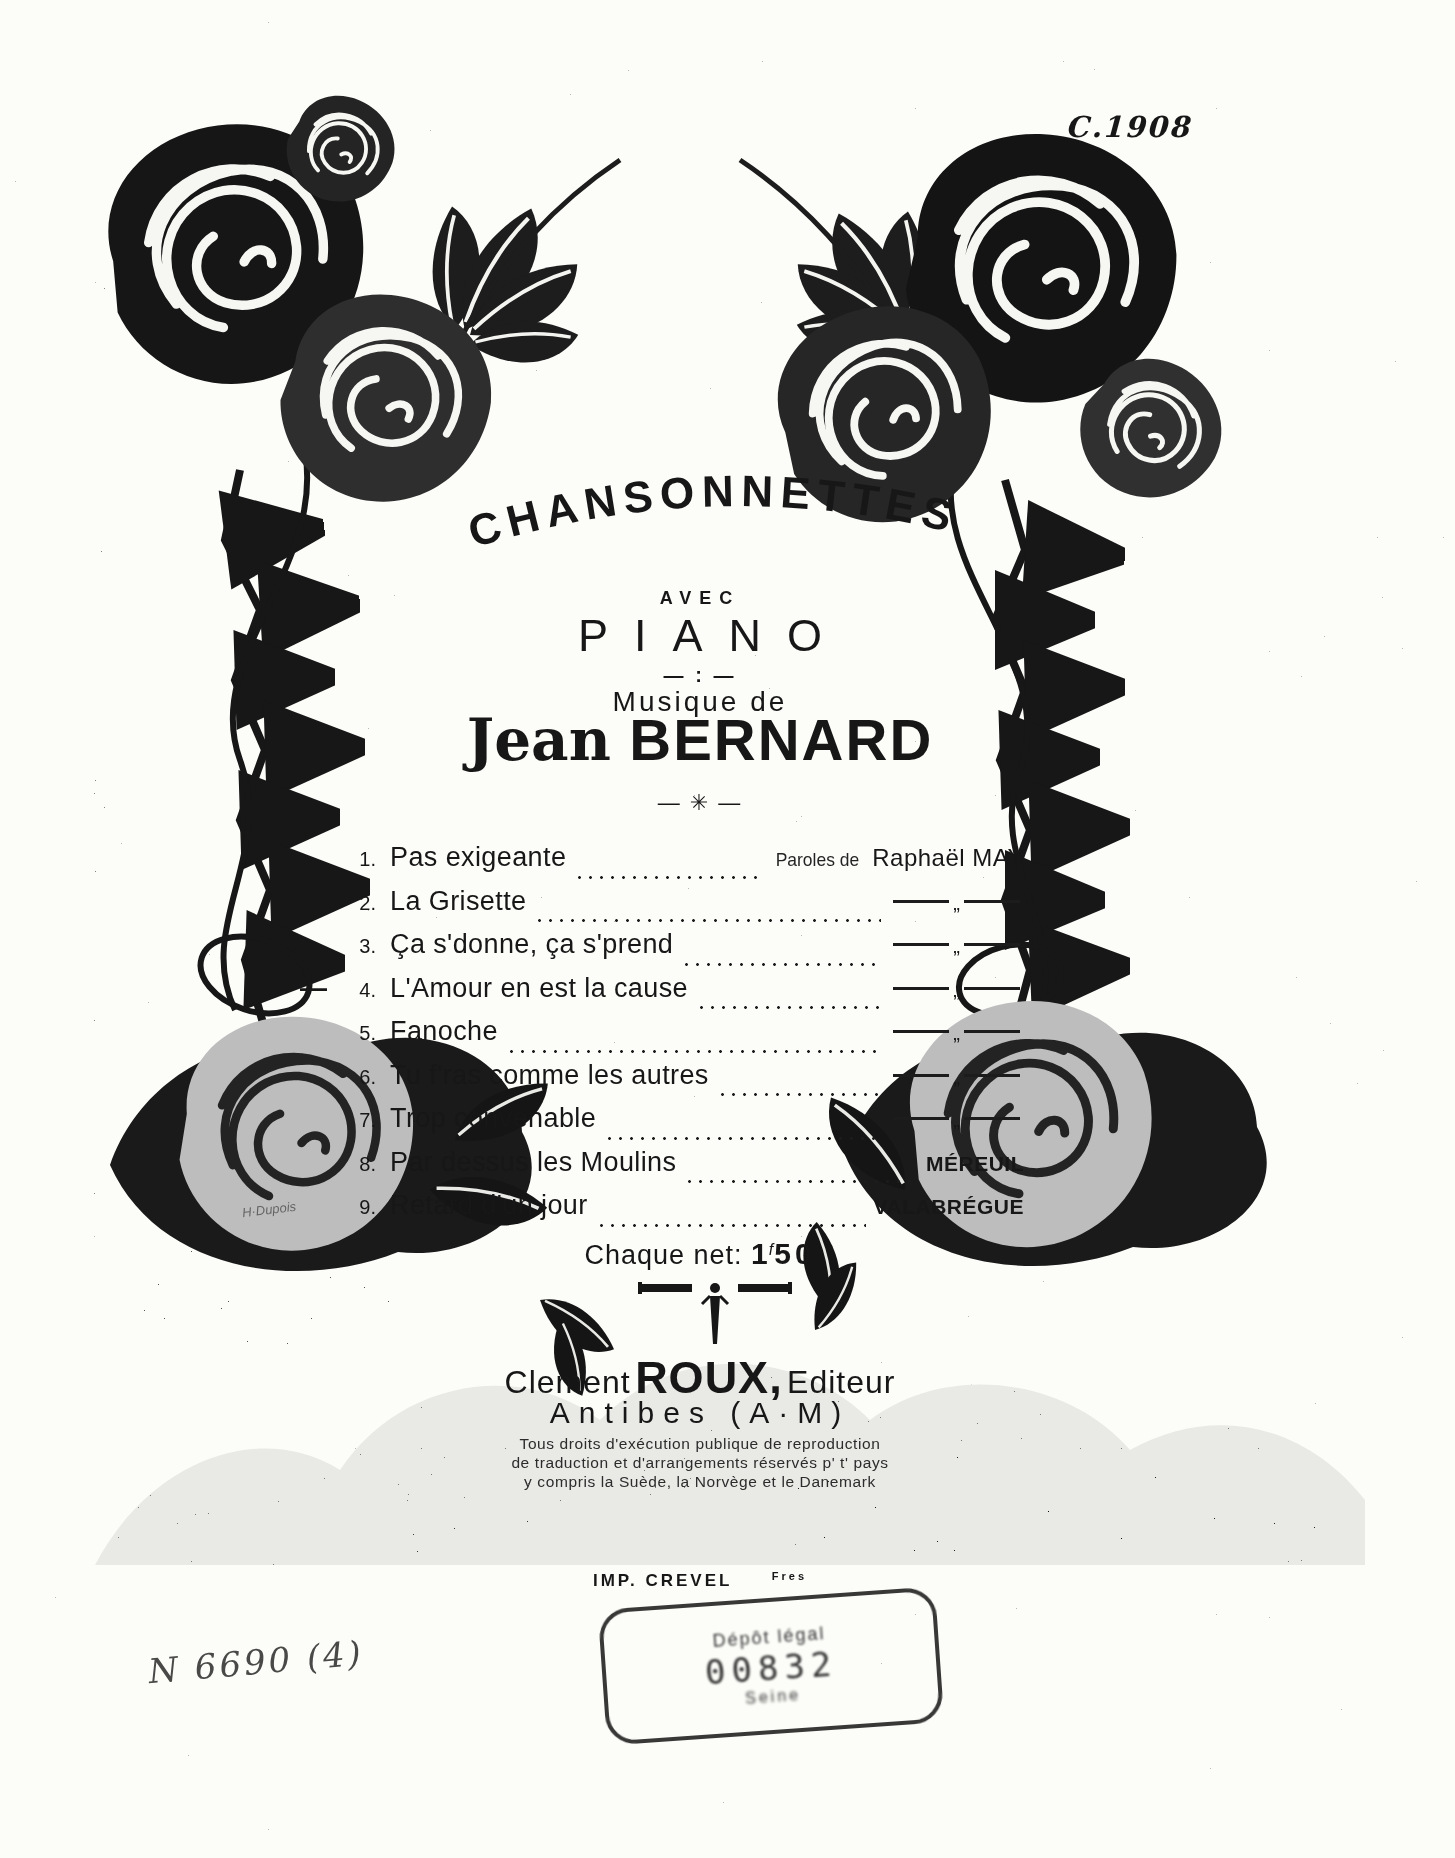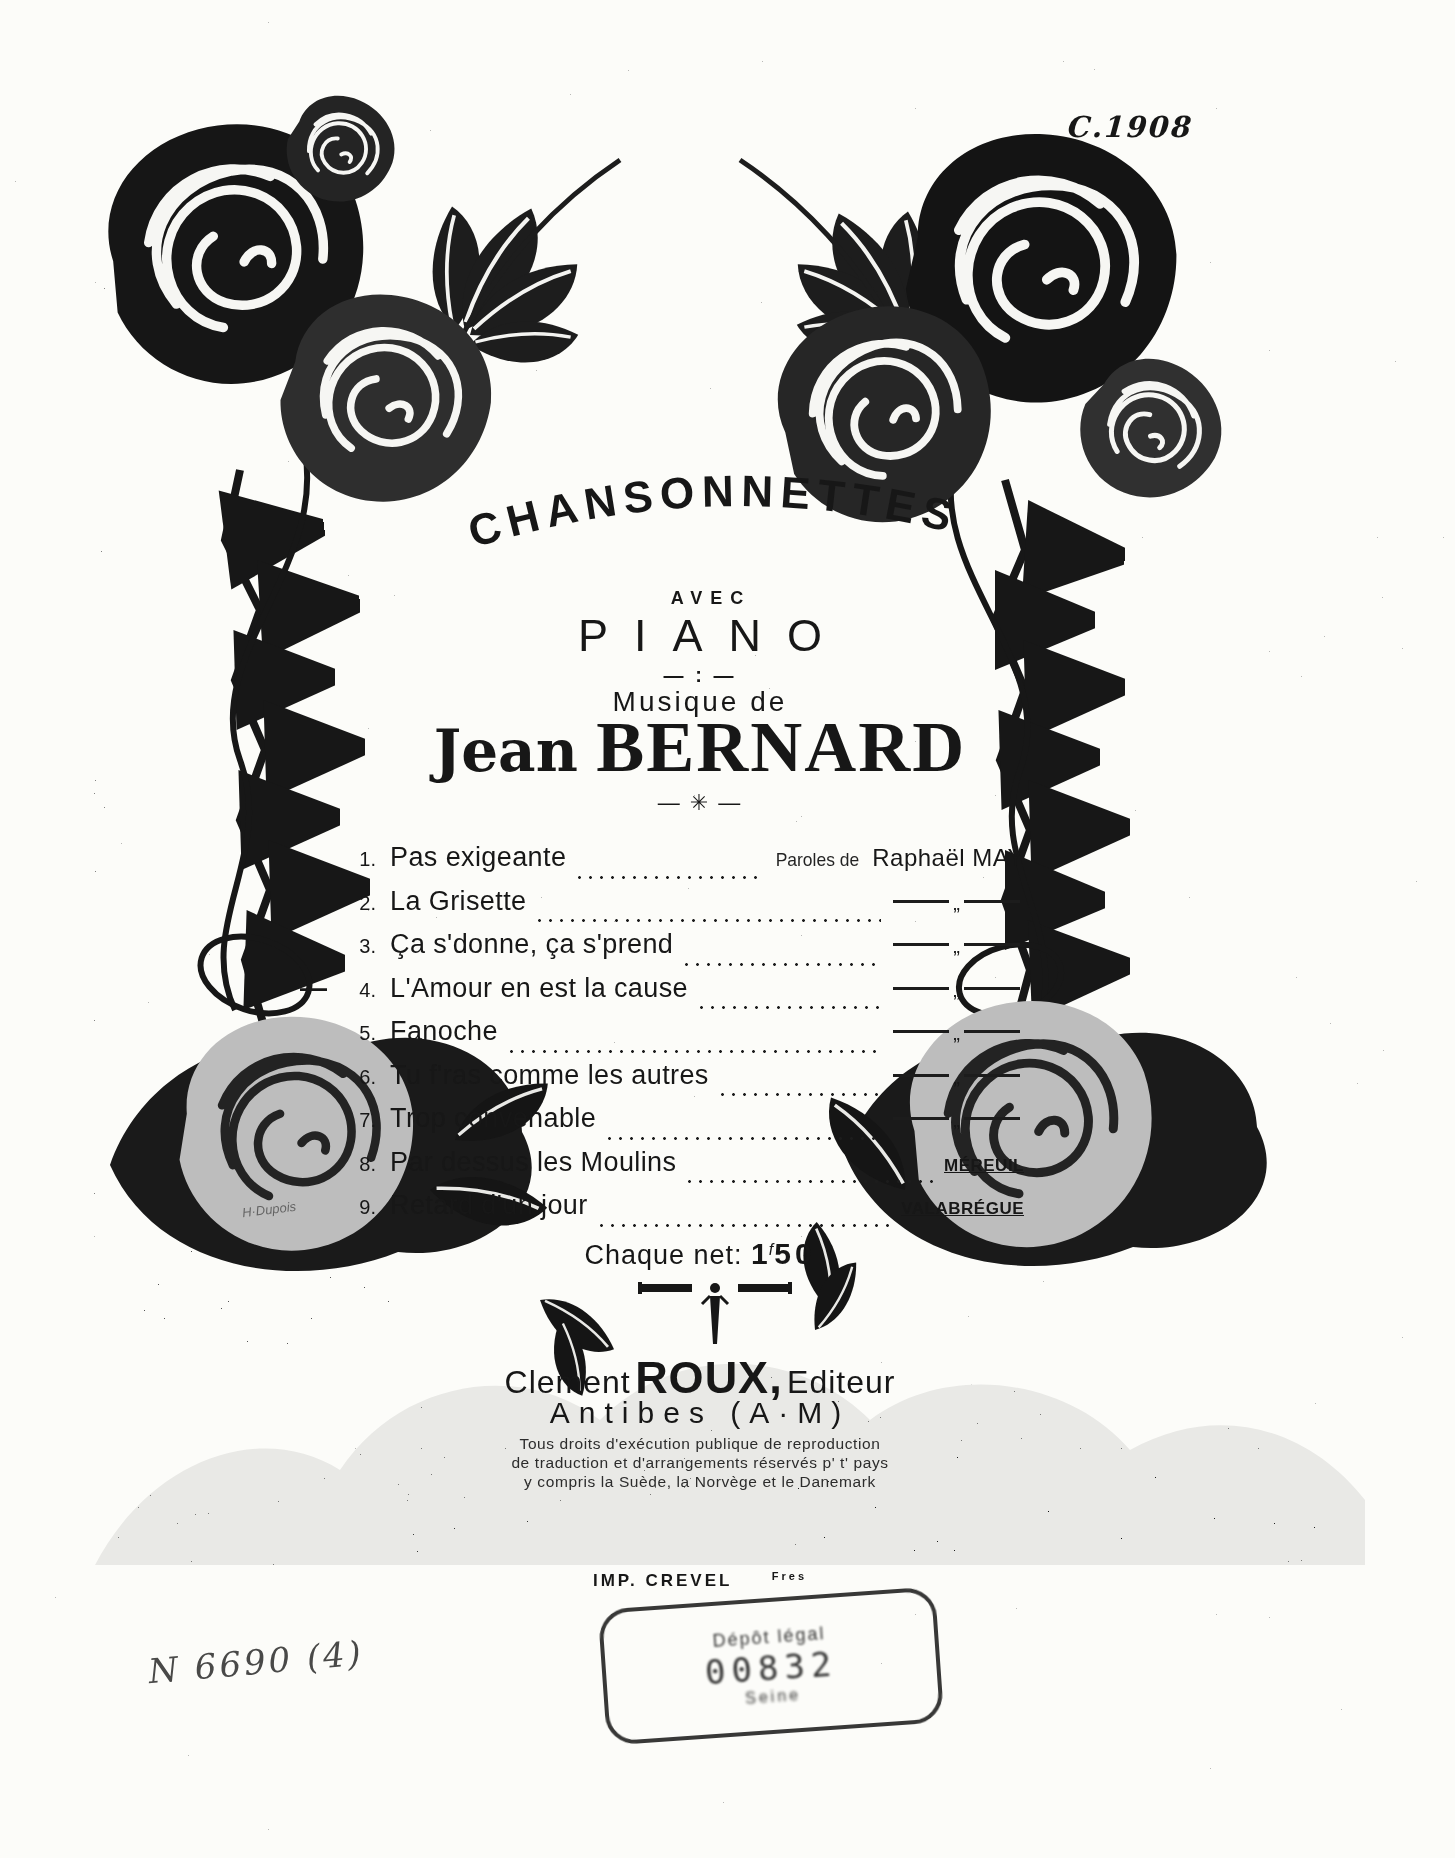--- a/index.html
+++ b/index.html
@@ -3,44 +3,44 @@
 <meta charset="utf-8">
 <style>
   html,body{margin:0;padding:0;background:#9a9a9a;}
   .page{position:relative;width:1455px;height:1858px;margin:0 auto;background:#fcfcf9;
         color:#171717;font-family:"Liberation Sans",sans-serif;overflow:hidden;}
   #deco{position:absolute;left:0;top:0;z-index:0;}
   .abs{position:absolute;z-index:2;}
   .ctr{left:0;width:1400px;text-align:center;}
 
   
-  .avec{top:588px;font-size:18px;font-weight:700;letter-spacing:8px;padding-left:11px;}
+  .avec{top:588px;font-size:18px;font-weight:700;letter-spacing:8px;}
   .piano{top:610px;font-size:45px;font-weight:400;letter-spacing:26px;text-indent:26px;}
   .div1{top:664px;font-size:20px;font-weight:700;letter-spacing:3px;}
   .musique{top:686px;font-size:28px;letter-spacing:3px;}
   .composer{top:706px;}
   .composer .jean{font-family:"DejaVu Serif",serif;font-weight:700;font-size:58px;}
-  .composer .bernard{font-family:Liberation Serif, serif;font-weight:700;font-size:72px;letter-spacing:2px;margin-left:14px;}
+  .composer .bernard{font-family:Liberation Sans, sans-serif;font-weight:700;font-size:58px;letter-spacing:2px;margin-left:14px;}
   .div2{top:790px;font-size:22px;letter-spacing:2px;}
   .plate{left:1068px;top:110px;font-family:"DejaVu Serif",serif;font-style:italic;font-weight:700;
          font-size:29px;letter-spacing:2px;transform:skewX(-4deg);}
 
   
   .songs{left:352px;top:842px;width:672px;}
   .song-row{display:flex;align-items:baseline;height:43.5px;font-size:27px;white-space:nowrap;}
   .song-row .marker{width:46px;margin-left:-52px;font-weight:700;}
   .song-row .num{width:30px;text-align:right;font-size:20px;padding-right:14px;flex:none;}
   .song-row .title{letter-spacing:.4px;}
   .song-row .leader{flex:1;min-width:26px;height:24px;margin:0 8px;align-self:flex-end;
       background-image:radial-gradient(circle,#1c1c1c 1.3px,rgba(0,0,0,0) 1.5px);
       background-size:11px 5px;background-repeat:repeat-x;background-position:left bottom 6px;}
   .song-row .credit{display:flex;align-items:baseline;}
   .song-row .pre{font-size:19px;margin-right:9px;transform:scaleX(.92);opacity:.95;}
   .song-row .name{font-size:24px;letter-spacing:.5px;}
-  .song-row .name.caps{font-weight:700;font-size:17px;text-decoration:underline;}
+  .song-row .name.caps{font-weight:700;font-size:21px;}
   .rule{display:inline-block;width:56px;height:3px;background:#1c1c1c;margin:0 4px;transform:translateY(-7px);}
   .dittoch{font-size:20px;}
 
   
   .price{top:1237px;font-size:27px;letter-spacing:1px;}
   .price .amt{font-size:30px;font-weight:700;}
   .price .sup{font-size:16px;vertical-align:9px;font-style:italic;}
   .price .cents{font-size:30px;font-weight:700;letter-spacing:4px;}
   .pub{top:1352px;}
   .pub .pre,.pub .post{font-size:32px;letter-spacing:1px;}

